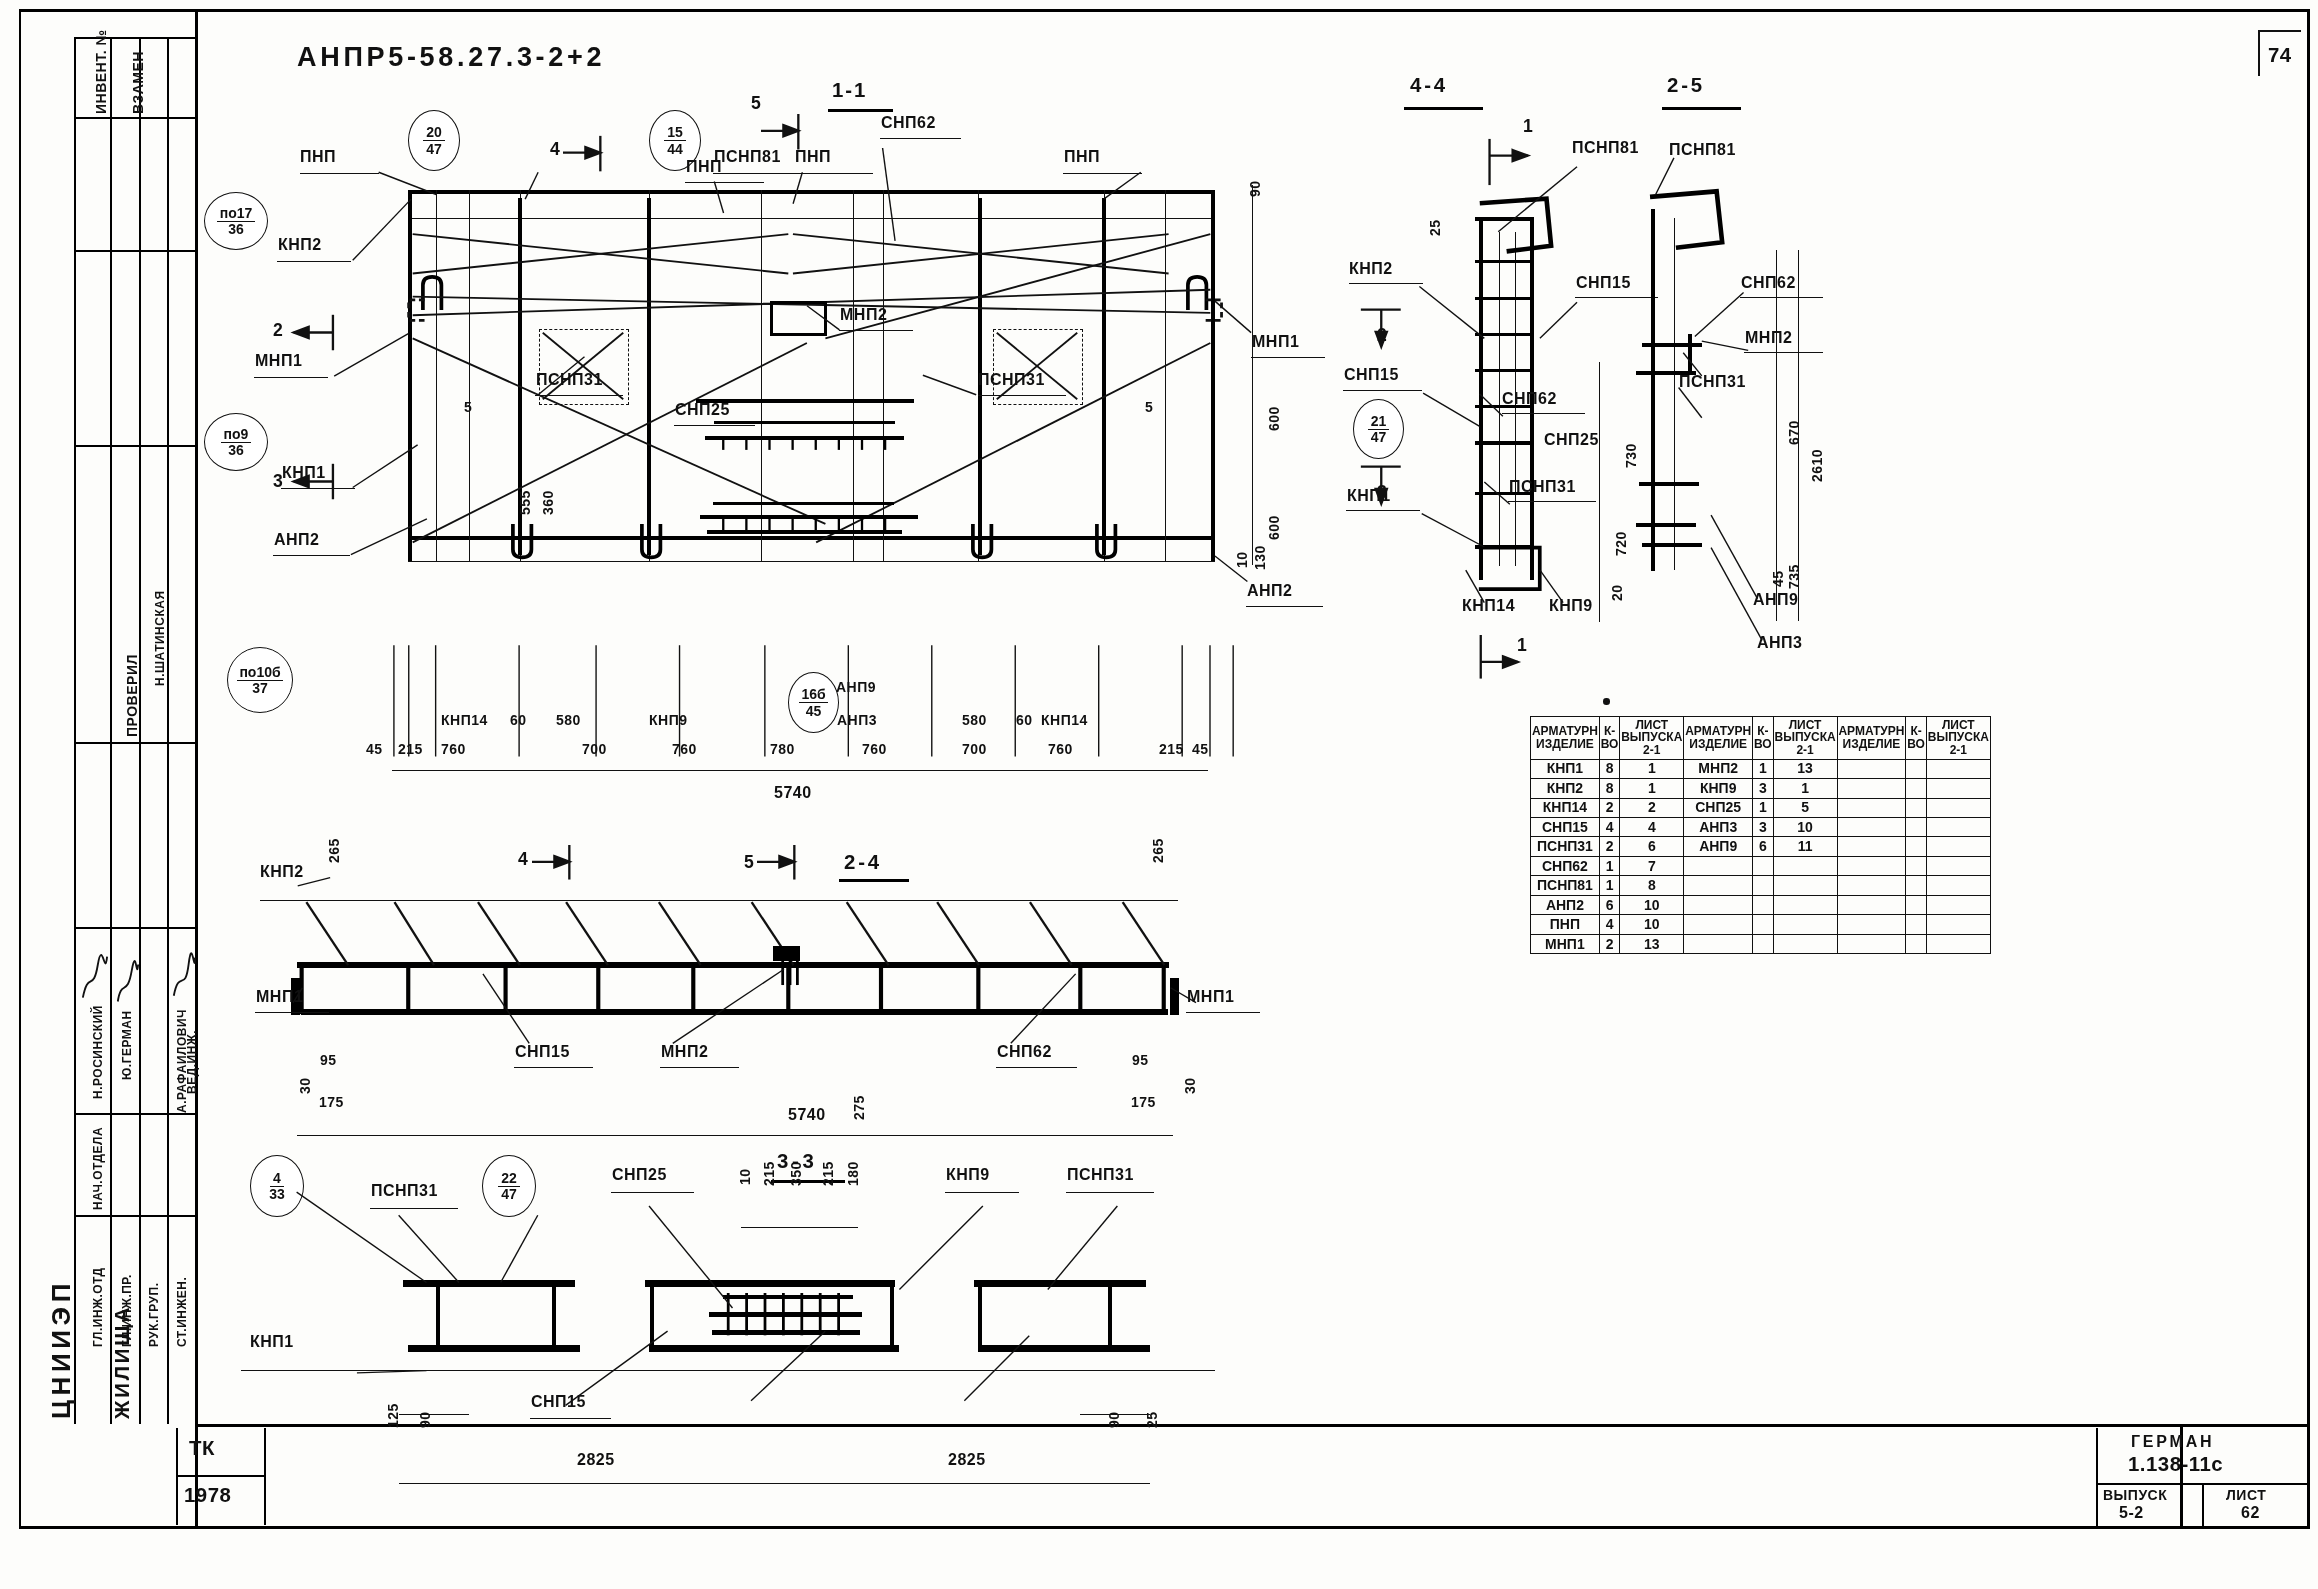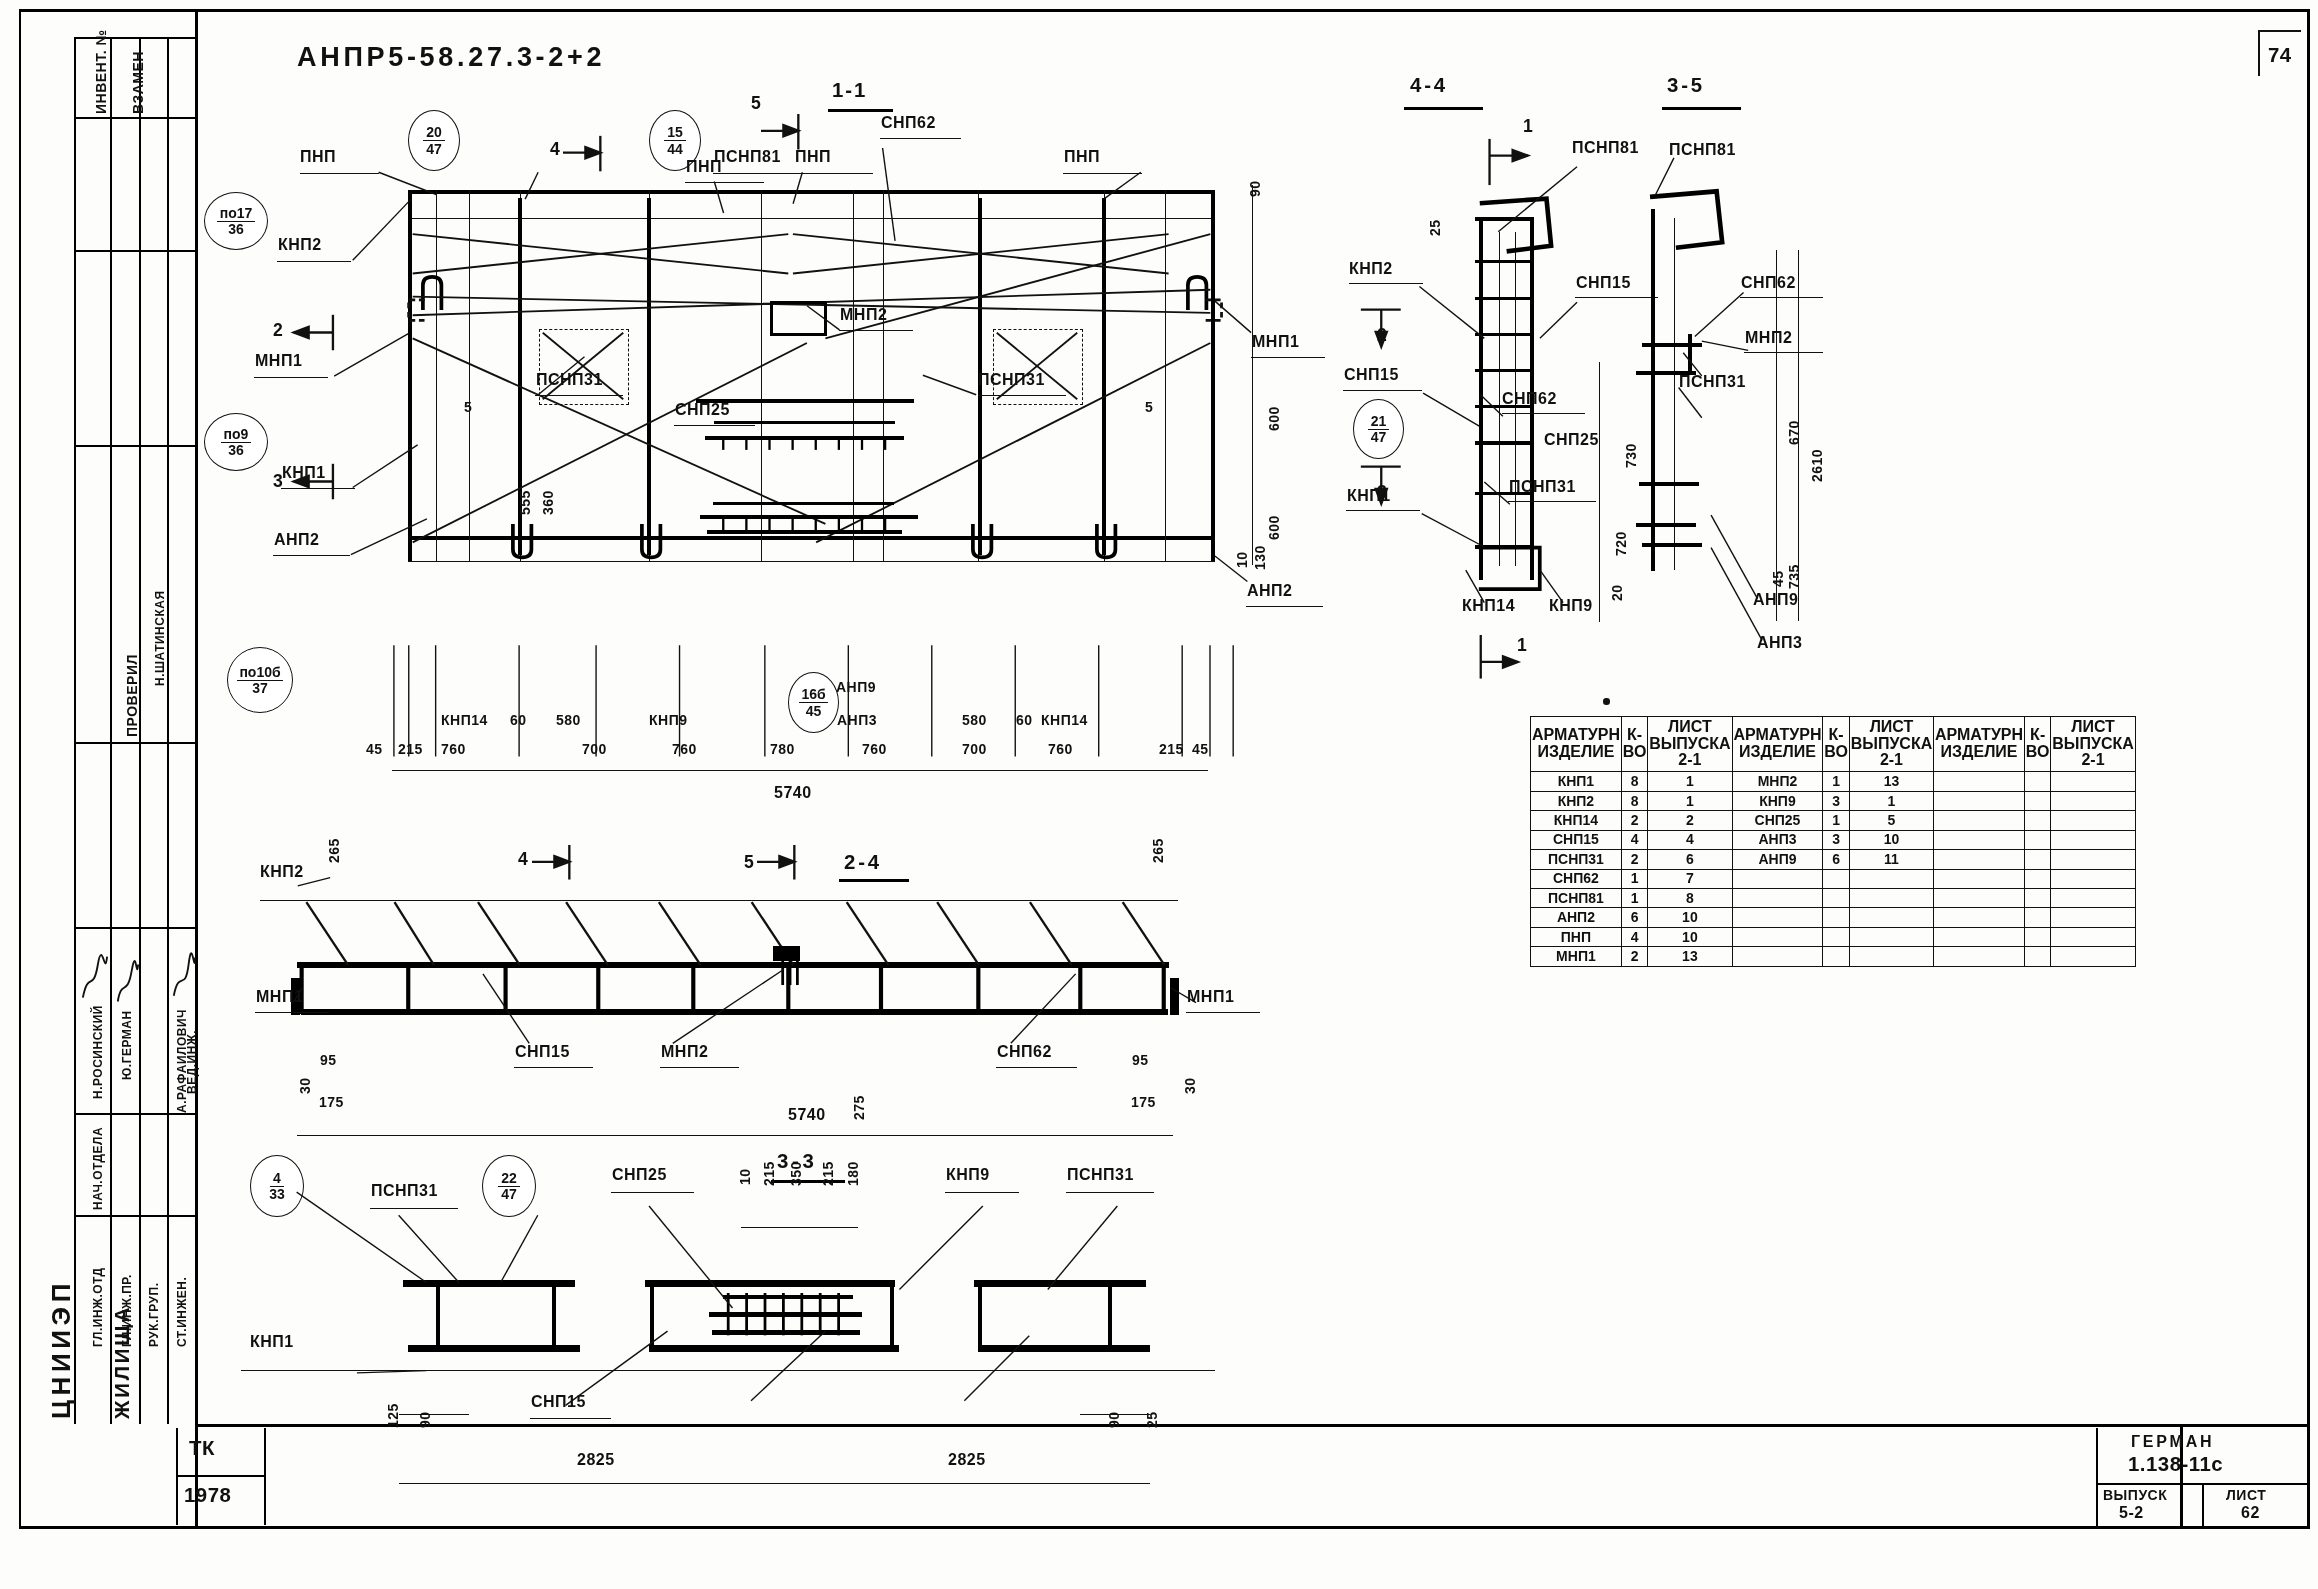--- a/index.html
+++ b/index.html
@@ -27,21 +27,21 @@
      font-size:14px;font-weight:700;line-height:1.0;color:#111;background:rgba(255,255,255,.85);}
   .balloon .bt{border-bottom:1.4px solid #111;padding:0 2.8px 0.9px 2.8px;}
   .balloon .bb{padding:0.9px 2.8px 0 2.8px;}
   
   .cut{position:absolute;font-size:17.6px;font-weight:700;color:#111;}
   
   table.bom{position:absolute;border-collapse:collapse;}
   table.bom td,table.bom th{border:0.9px solid #111;color:#111;
      font-family:"Liberation Sans",sans-serif;font-weight:700;
      text-align:center;font-size:14px;padding:1.9px 0.9px;line-height:1.05;}
-  table.bom th{font-size:16px;}
+  table.bom th{font-size:12px;}
   .bar{position:absolute;background:#000;}
   .dashb{position:absolute;border:1.4px dashed #111;}
   .dim{position:absolute;border-top:0.9px solid #111;}
   .hdr-underline{position:absolute;background:#000;height:2.8px;}
   .rebarH{position:absolute;background:#000;height:4.2px;}
   .rebarV{position:absolute;background:#000;width:4.2px;}
   .thinH{position:absolute;background:#111;height:1.4px;}
   .thinV{position:absolute;background:#111;width:1.4px;}
   .lbl-ul{position:absolute;background:#111;height:1.4px;}
 </style>
@@ -518,21 +518,21 @@
       <line x1="340" y1="598" x2="290" y2="550"></line>
       <line x1="160" y1="318" x2="300" y2="430"></line>
       <line x1="168" y1="548" x2="290" y2="620"></line>
       <line x1="355" y1="788" x2="300" y2="740"></line>
       <line x1="165" y1="808" x2="300" y2="880"></line>
       <line x1="300" y1="1000" x2="260" y2="930"></line>
       <line x1="470" y1="1000" x2="420" y2="930"></line>
     </g>
   </svg>
 
-  <div class="txt lg" style="left:1667px;top:74px;letter-spacing:2.8px;">3-5</div>
+  <div class="txt lg" style="left:1667px;top:74px;letter-spacing:2.8px;">2-5</div>
   <div class="hdr-underline" style="left:1662px;top:107px;width:79px;"></div>
 
   <div class="rebarV" style="left:1651px;top:209px;height:362px;"></div>
   <div class="thinV" style="left:1674px;top:218px;height:352px;"></div>
   <svg class="abs" style="left:1647px;top:183px;width:93px;height:74px;" viewBox="0 0 200 160" width="93" height="74">
       <path d="M6 30 L150 18 L162 128 L62 140" stroke="#000" stroke-width="10" fill="none"></path>
     </svg>
 
   <div class="rebarH" style="left:1642px;top:343px;width:60px;"></div>
   <div class="rebarH" style="left:1636px;top:371px;width:60px;"></div>

